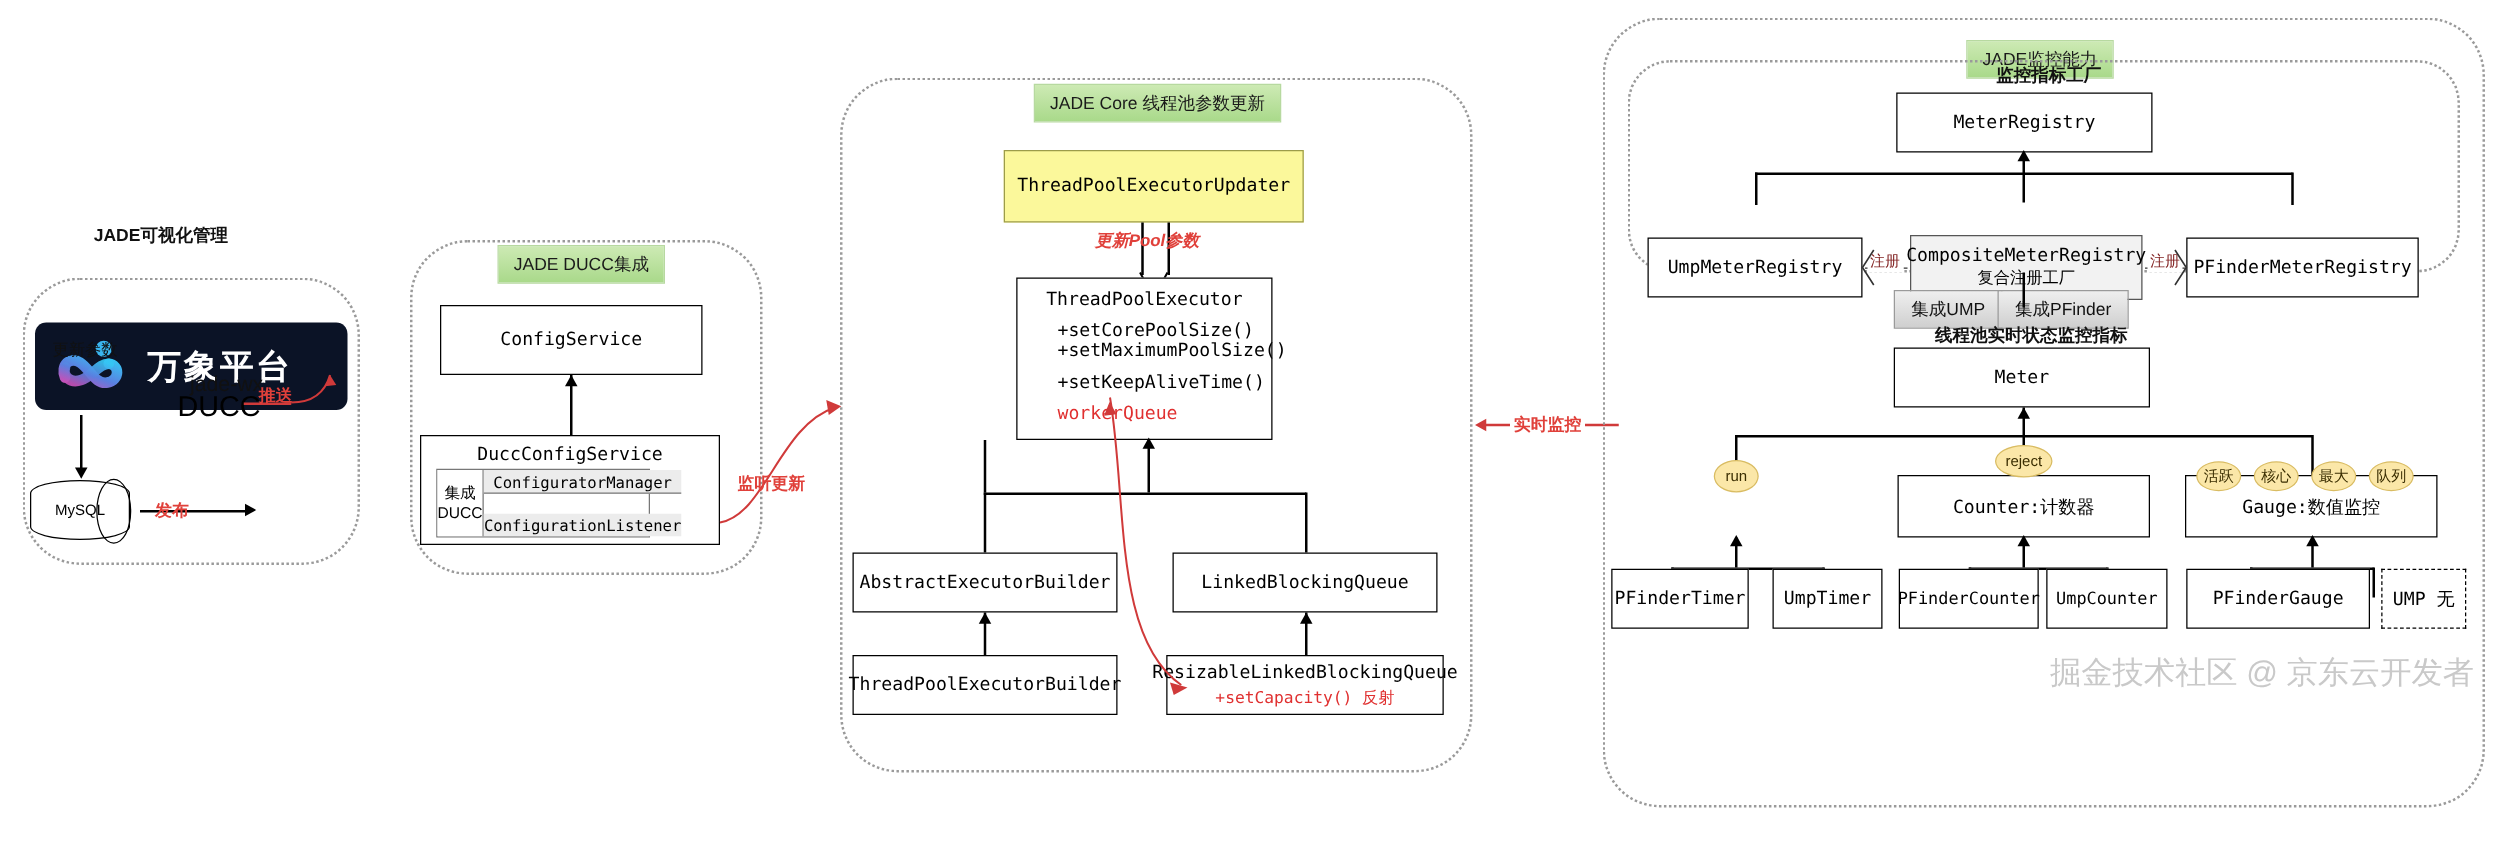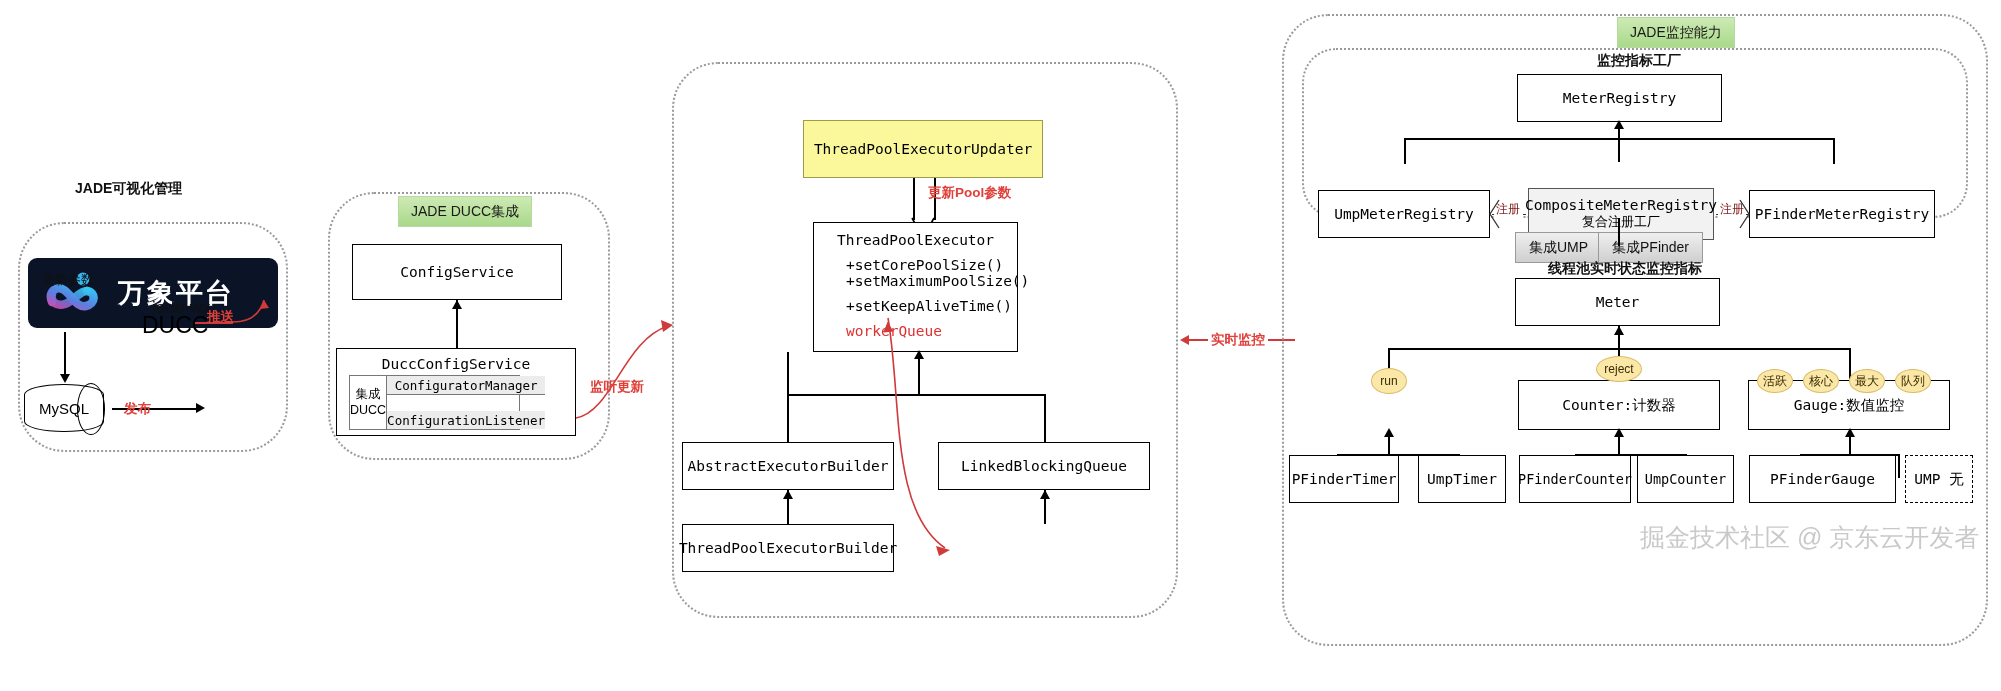--- a/index.html
+++ b/index.html
@@ -158,21 +158,21 @@
   }
 
   
   .cyl {
     position:absolute;
     border:1.6px solid #000;
     border-radius:50% / 22%;
     background:#fff;
     display:flex;align-items:center;justify-content:center;
     font-family:"Liberation Sans", sans-serif;
-    font-size:15px;
+    font-size:12px;
   }
   .cyl:after{
     content:"";
     position:absolute;
     right:-1.6px; top:-1.6px;
     width:26px; height:calc(100% + 3.2px);
     border:1.6px solid #000;
     border-radius:50%;
     background:transparent;
   }
@@ -276,31 +276,32 @@
     </div>
   </div>
 
   <svg style="position:absolute;left:572px;top:300px;width:120px;height:120px;overflow:visible;">
     <path d="M4,118 C40,112 52,40 96,26" stroke="#d03a3a" stroke-width="1.6" fill="none"></path>
     <polygon points="101,25 89,20 91,32" fill="#d03a3a"></polygon>
   </svg>
   <div class="redlbl cn" style="left:590px; top:378px;">监听更新</div>
 
   <div class="group" style="left:672px; top:62px; width:506px; height:556px;"></div>
+  <div class="chip" style="left:827px; top:67px;">JADE Core 线程池参数更新</div>
 
   <div class="box yellow" style="left:803px; top:120px; width:240px; height:58px;">
     <span>ThreadPoolExecutorUpdater</span>
   </div>
 
   <div class="ln lnv" style="left:913px; top:178px; height:42px;"></div>
   <div class="ln lnv" style="left:934px; top:178px; height:42px;"></div>
   <svg style="position:absolute;left:898px;top:218px;width:52px;height:24px;overflow:visible;">
     <polyline points="14,0 25,20 36,0" stroke="#000" stroke-width="1.6" fill="none"></polyline>
   </svg>
-  <div class="redlbl cn" style="left:928px; top:184px;">更新Pool参数</div>
+  <div class="redlbl cn" style="left:876px; top:184px;font-style:italic;">更新Pool参数</div>
 
   <div class="box" style="left:813px; top:222px; width:205px; height:130px; justify-content:flex-start; padding-top:9px;">
     <span>ThreadPoolExecutor</span>
     <div class="methods">
       <div style="height:9px"></div>
       <span>+setCorePoolSize()</span>
       <span>+setMaximumPoolSize()</span>
       <div style="height:9px"></div>
       <span>+setKeepAliveTime()</span>
       <div style="height:9px"></div>
@@ -323,33 +324,37 @@
   </div>
 
   <div class="ln lnv" style="left:787px; top:490px; height:34px;"></div>
   <div class="ah-up" style="left:783px; top:490px;"></div>
   <div class="ln lnv" style="left:1044px; top:490px; height:34px;"></div>
   <div class="ah-up" style="left:1040px; top:490px;"></div>
 
   <div class="box" style="left:682px; top:524px; width:212px; height:48px;">
     <span>ThreadPoolExecutorBuilder</span>
   </div>
+  <div class="box" style="left:933px; top:524px; width:222px; height:48px; justify-content:flex-start; padding-top:5px;">
+    <span>ResizableLinkedBlockingQueue</span>
+    <span class="red" style="font-size:13px;margin-top:3px;">+setCapacity() 反射</span>
+  </div>
 
   <svg style="position:absolute;left:850px;top:320px;width:160px;height:250px;overflow:visible;">
     <path d="M38,-2 C52,80 40,190 95,228" stroke="#d03a3a" stroke-width="1.6" fill="none"></path>
     <polygon points="100,230 86,226 89,236" fill="#d03a3a"></polygon>
     <polyline points="38,2 34,12 43,11" fill="#d03a3a" stroke="#d03a3a"></polyline>
   </svg>
 
   <div class="redline" style="left:1183px; top:339px; width:112px; height:1.5px;"></div>
   <div class="ah-left-red" style="left:1180px; top:335px;"></div>
   <div class="redlbl cn" style="left:1208px;top:331px;background:#fff;padding:0 3px;">实时监控</div>
 
   <div class="group" style="left:1282px; top:14px; width:706px; height:632px;"></div>
-  <div class="chip" style="left:1573px; top:17px;margin-left:44px;">JADE监控能力</div>
+  <div class="chip" style="left:1573px; top:32px;">JADE监控能力</div>
 
   <div class="group inner" style="left:1302px; top:48px; width:666px; height:170px;"></div>
   <div class="plabel" style="left:1597px; top:52px;">监控指标工厂</div>
 
   <div class="box" style="left:1517px; top:74px; width:205px; height:48px;">
     <span>MeterRegistry</span>
   </div>
 
   <div class="ln lnv" style="left:1618px; top:122px; height:40px;"></div>
   <div class="ah-up" style="left:1614px; top:120px;"></div>

